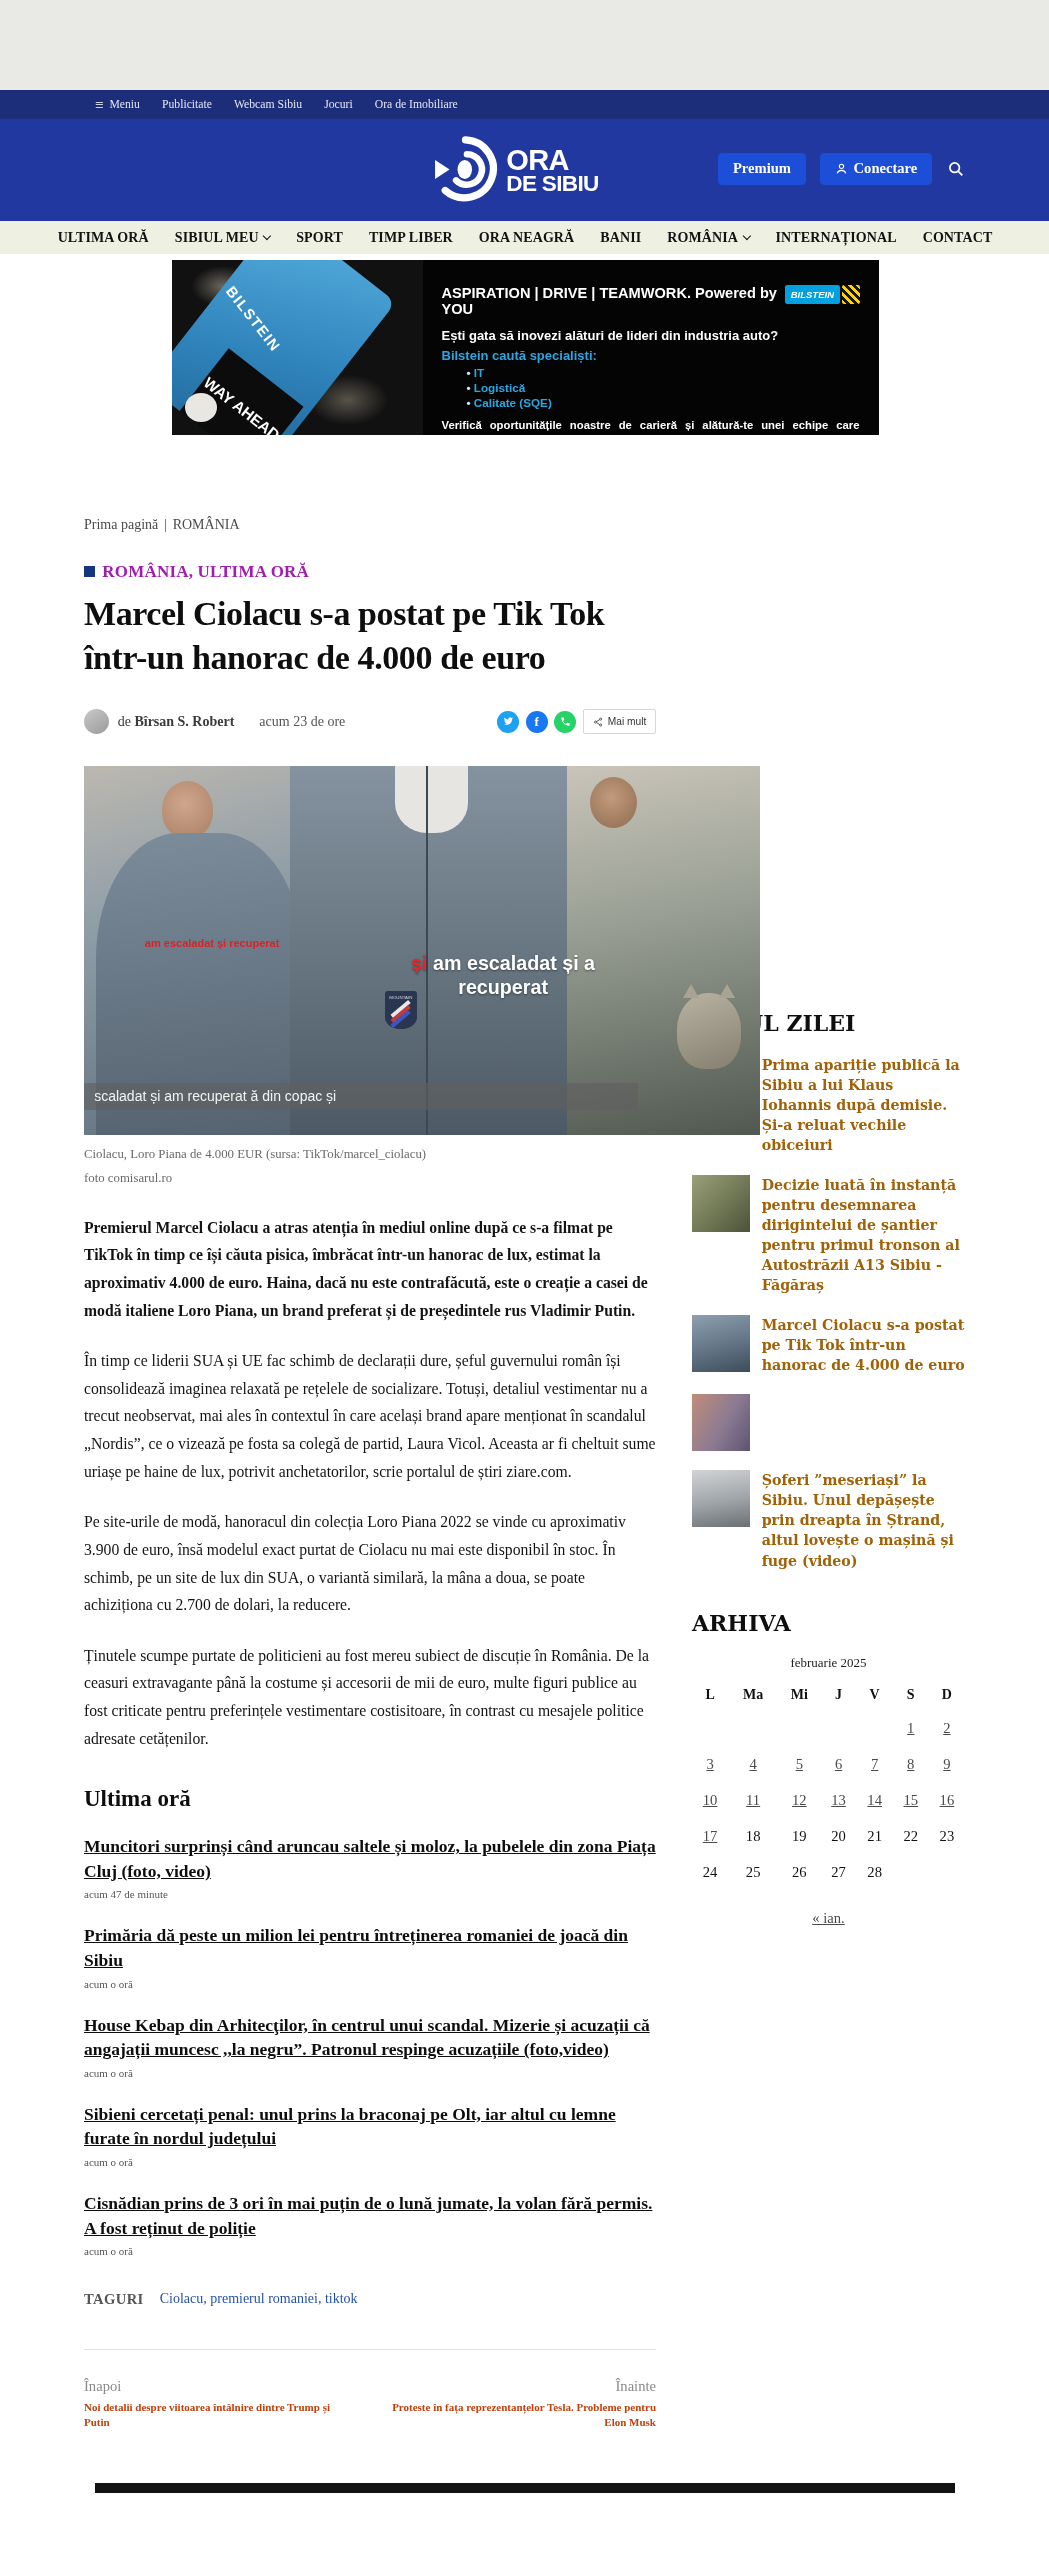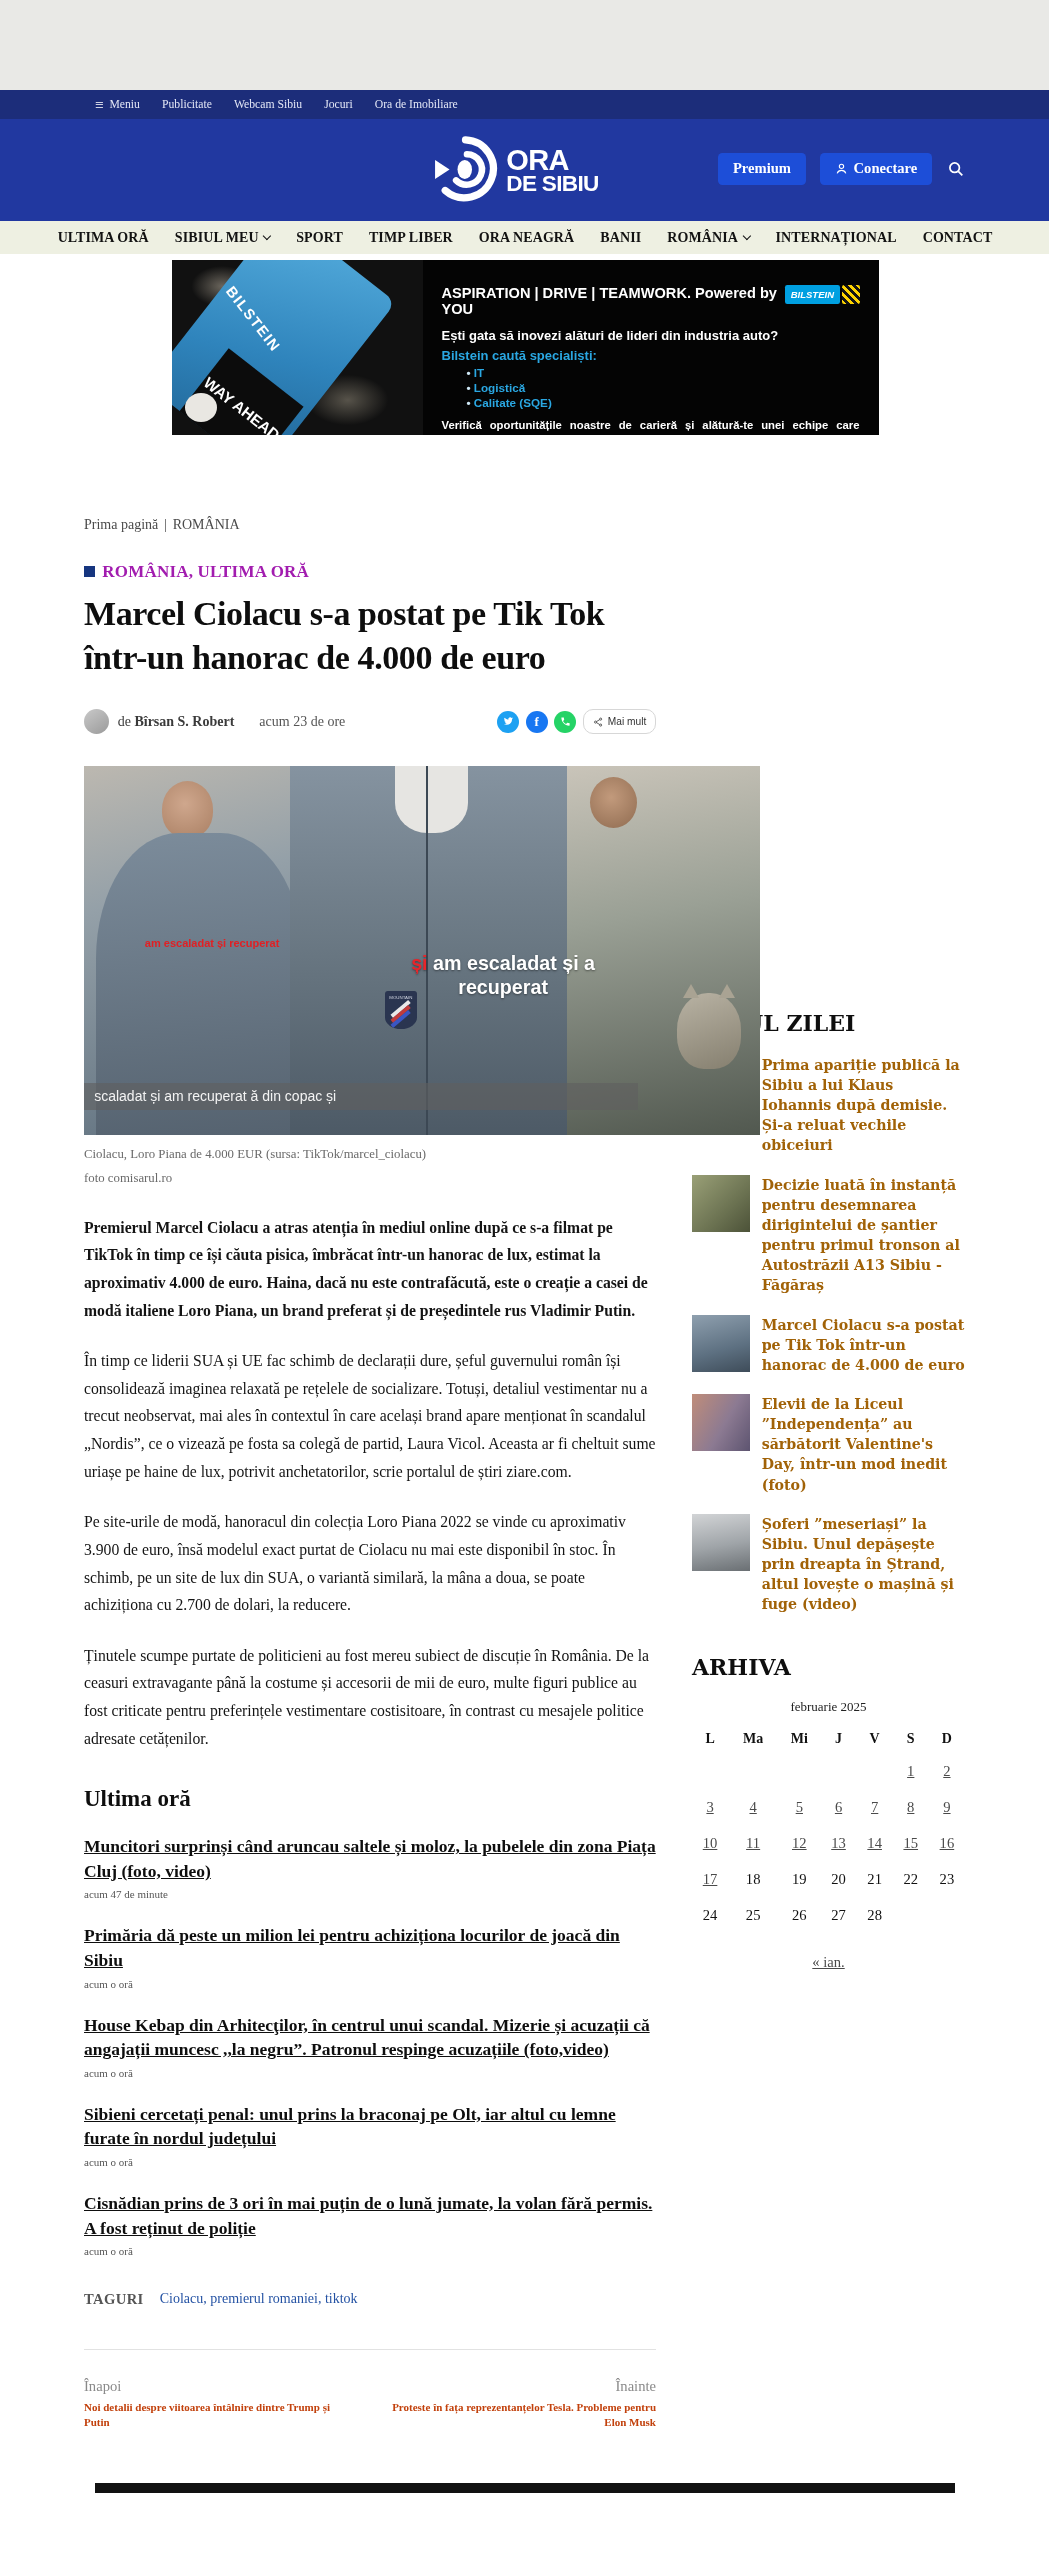--- a/index.html
+++ b/index.html
@@ -67,21 +67,21 @@
   .category-label { font-weight:bold; font-size:17px; letter-spacing:0.2px; color:#a21caf; }
   h1.article-title { font-size:34px; line-height:1.3; margin:10.2px 0 29px; letter-spacing:-0.4px; color:#0e0e0e; }
 
   .byline-row { display:flex; align-items:center; margin-bottom:32px; }
   .avatar { width:25px; height:25px; border-radius:50%; background:linear-gradient(145deg,#c9c9c9,#9a9a9a); margin-right:8.7px; flex:none; }
   .byline-text { font-size:14px; color:#3a3a3a; }
   .byline-time { font-size:14px; color:#555; margin-left:25px; }
   .share-row { margin-left:auto; display:flex; align-items:center; gap:6.6px; }
   .s-circle { width:22px; height:22px; border-radius:50%; display:flex; align-items:center; justify-content:center; color:#fff; }
   .s-tw { background:#1da1f2; } .s-fb { background:#1877f2; font-family:"Liberation Serif",serif; font-weight:bold; font-size:13px; } .s-wa { background:#25d366; }
-  .more-btn { height:25px; border:0.7px solid #d7d7d7; border-radius:10px; background:#fff; display:flex; align-items:center; gap:5.1px; padding:0 8.7px; font-family:"Liberation Sans",sans-serif; font-size:10.2px; color:#333; }
+  .more-btn { height:25px; border:0.7px solid #d7d7d7; border-radius:2px; background:#fff; display:flex; align-items:center; gap:5.1px; padding:0 8.7px; font-family:"Liberation Sans",sans-serif; font-size:10.2px; color:#333; }
 
   
   figure.hero { margin:0; width:676px; height:369px; position:relative; display:flex; overflow:hidden; }
   .slice { height:100%; position:relative; }
   .slice-1 { width:30.5%; background:linear-gradient(165deg,#bcb8b0 0%,#94a0a8 35%,#5f707e 100%); }
   .slice-2 { width:41%; background:linear-gradient(180deg,#8593a0 0%,#66747f 55%,#4d5a66 100%); }
   .slice-3 { width:28.5%; background:linear-gradient(170deg,#c9c4b9 0%,#9aA095 40%,#51584f 100%); }
   .head-1 { position:absolute; left:38%; top:4%; width:51px; height:57px; border-radius:50% 50% 45% 45%; background:radial-gradient(circle at 45% 40%, #cfa78d, #a97f63); }
   .hoodie-1 { position:absolute; left:6%; top:18%; width:100%; height:85%; border-radius:40% 40% 0 0; background:linear-gradient(175deg,#7c8c9b,#54616e); }
   .zipper { position:absolute; left:49%; top:0; width:2.2px; height:100%; background:#3c4854; }
@@ -355,21 +355,21 @@
         <p class="body-para">Ținutele scumpe purtate de politicieni au fost mereu subiect de discuție în România. De la ceasuri extravagante până la costume și accesorii de mii de euro, multe figuri publice au fost criticate pentru preferințele vestimentare costisitoare, în contrast cu mesajele politice adresate cetățenilor.</p>
       </div>
 
     <h2 class="latest-heading">Ultima oră</h2>
     <div id="latest-list">
         <div class="latest-item">
           <a class="latest-title">Muncitori surprinși când aruncau saltele și moloz, la pubelele din zona Piața Cluj (foto, video)</a>
           <div class="latest-time">acum 47 de minute</div>
         </div>
         <div class="latest-item">
-          <a class="latest-title">Primăria dă peste un milion lei pentru achiziționa locurilor de joacă din Sibiu</a>
+          <a class="latest-title">Primăria dă peste un milion lei pentru întreținerea romaniei de joacă din Sibiu</a>
           <div class="latest-time">acum o oră</div>
         </div>
         <div class="latest-item">
           <a class="latest-title">House Kebap din Arhitecţilor, în centrul unui scandal. Mizerie și acuzații că angajații muncesc ,,la negru”. Patronul respinge acuzațiile (foto,video)</a>
           <div class="latest-time">acum o oră</div>
         </div>
         <div class="latest-item">
           <a class="latest-title">Sibieni cercetați penal: unul prins la braconaj pe Olt, iar altul cu lemne furate în nordul județului</a>
           <div class="latest-time">acum o oră</div>
         </div>
@@ -408,21 +408,20 @@
         <div class="side-item">
           <div class="side-thumb thumb-aerial"></div>
           <a class="side-title">Decizie luată în instanță pentru desemnarea dirigintelui de șantier pentru primul tronson al Autostrăzii A13 Sibiu - Făgăraș</a>
         </div>
         <div class="side-item">
           <div class="side-thumb thumb-hoodie"></div>
           <a class="side-title">Marcel Ciolacu s-a postat pe Tik Tok într-un hanorac de 4.000 de euro</a>
         </div>
         <div class="side-item">
           <div class="side-thumb thumb-class"></div>
-          <a class="side-title">Elevii de la Liceul ”Independența” au sărbătorit Valentine's Day, într-un mod inedit (foto)</a>
         </div>
         <div class="side-item">
           <div class="side-thumb thumb-traffic"></div>
           <a class="side-title">Șoferi ”meseriași” la Sibiu. Unul depășește prin dreapta în Ștrand, altul lovește o mașină și fuge (video)</a>
         </div>
       </div>
 
     <div class="archive-block">
       <h3 class="side-heading">ARHIVA</h3>
       <table class="cal">

